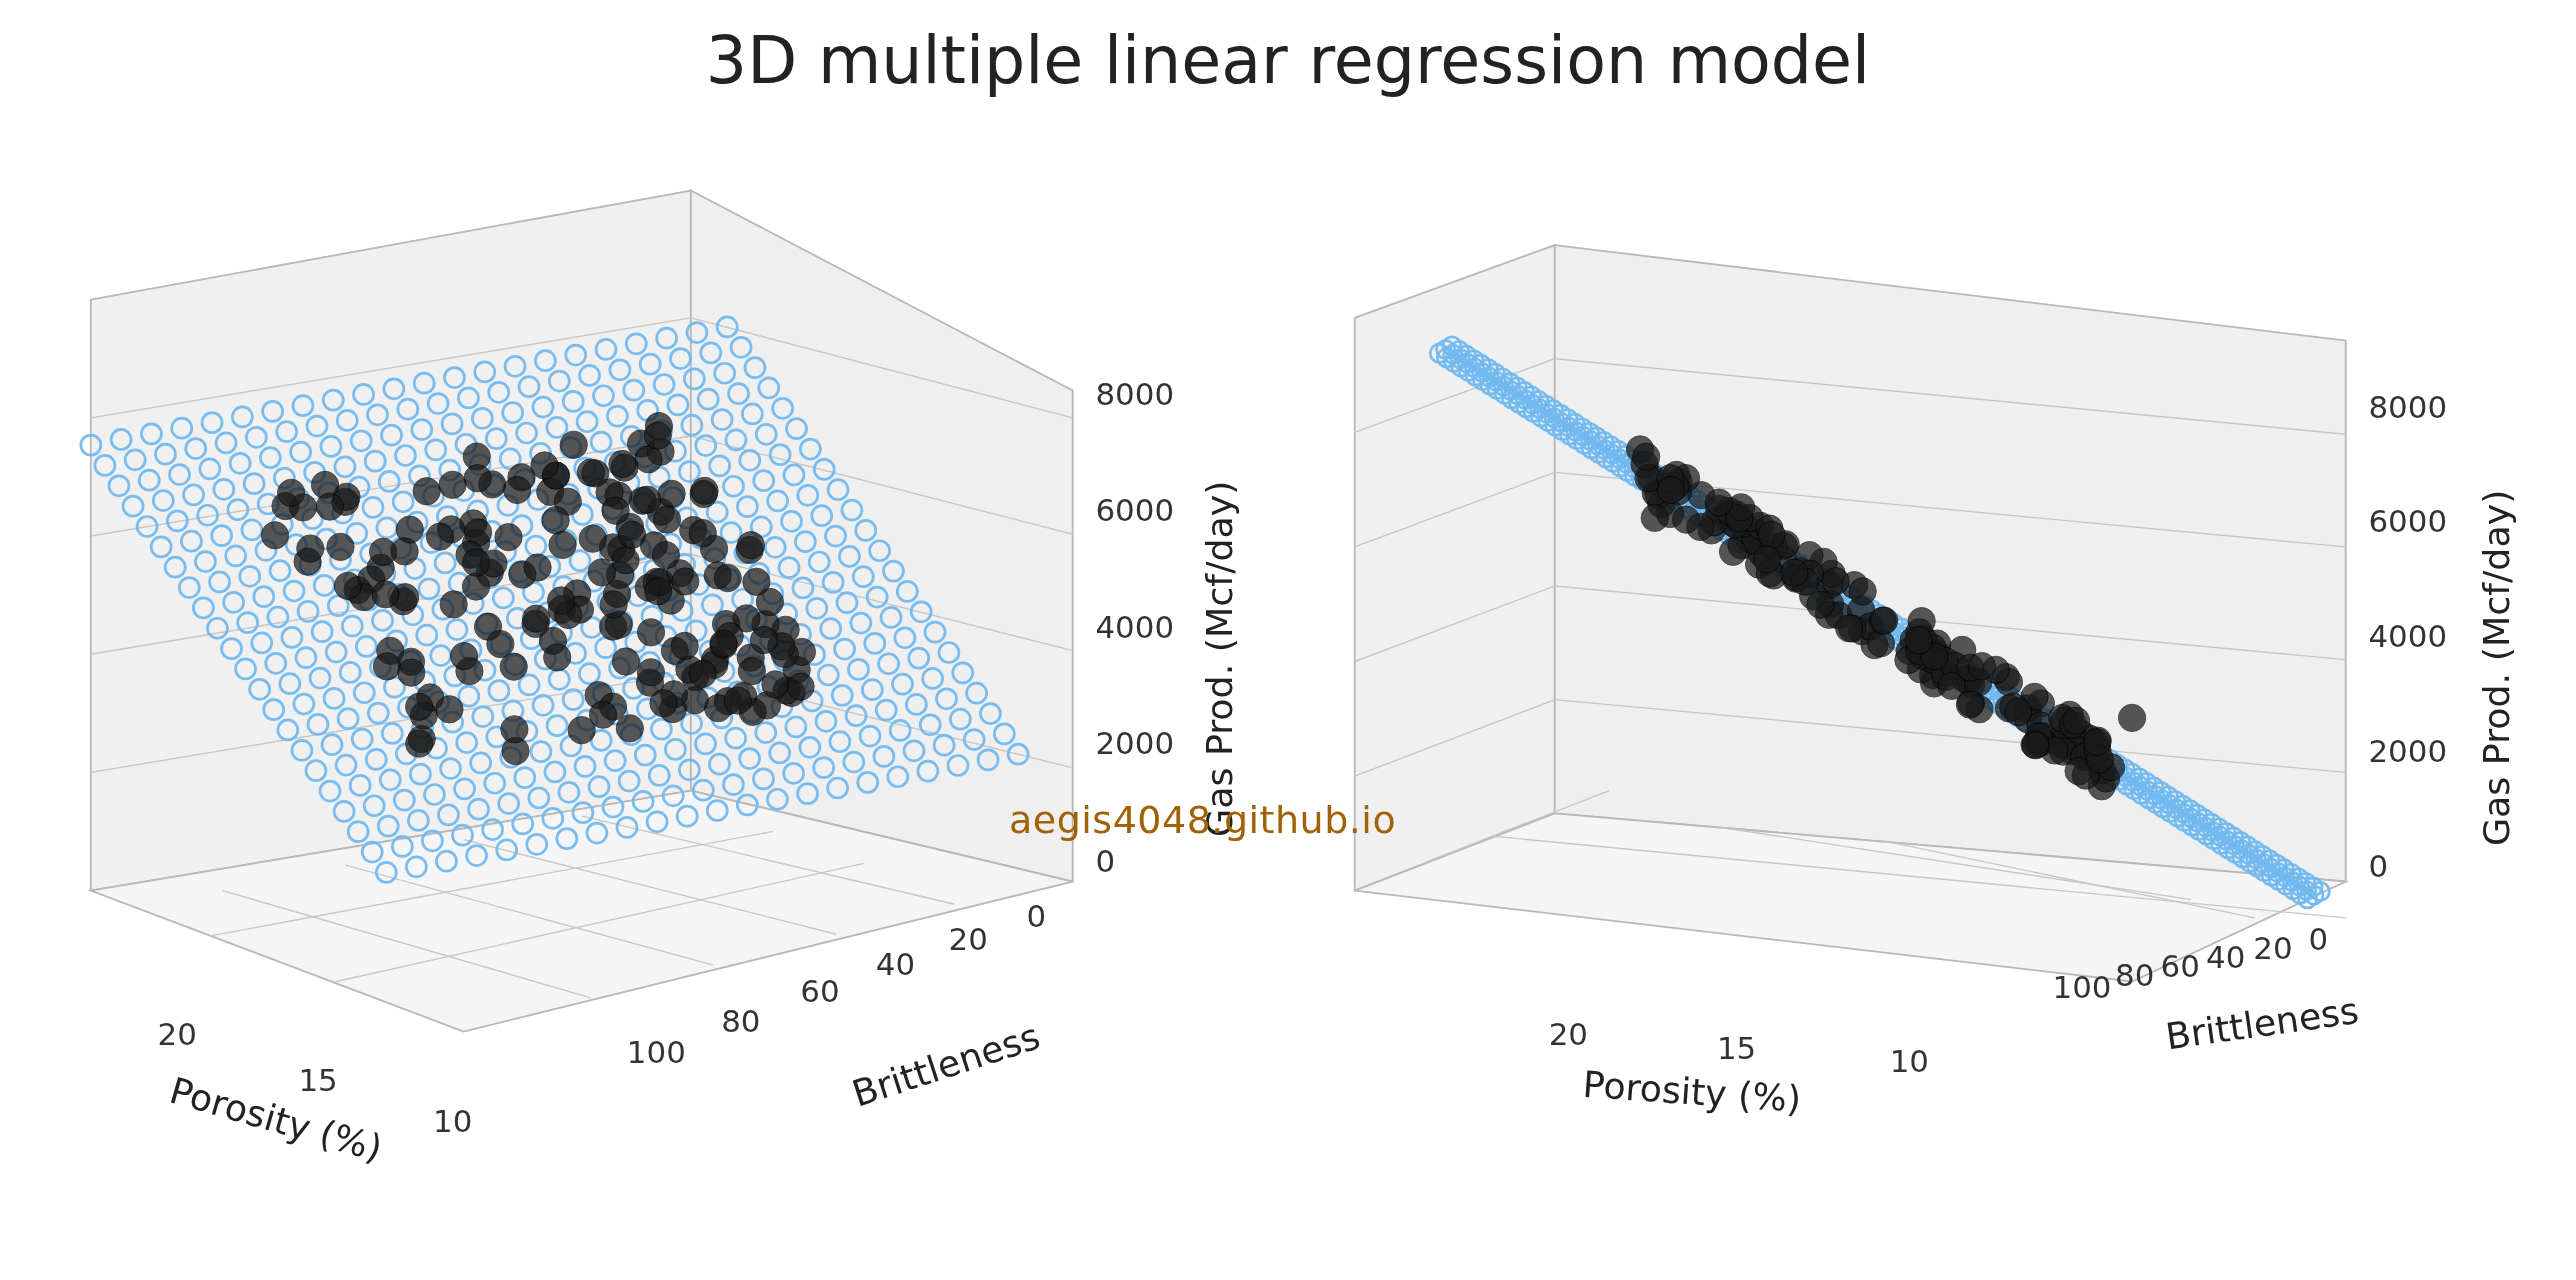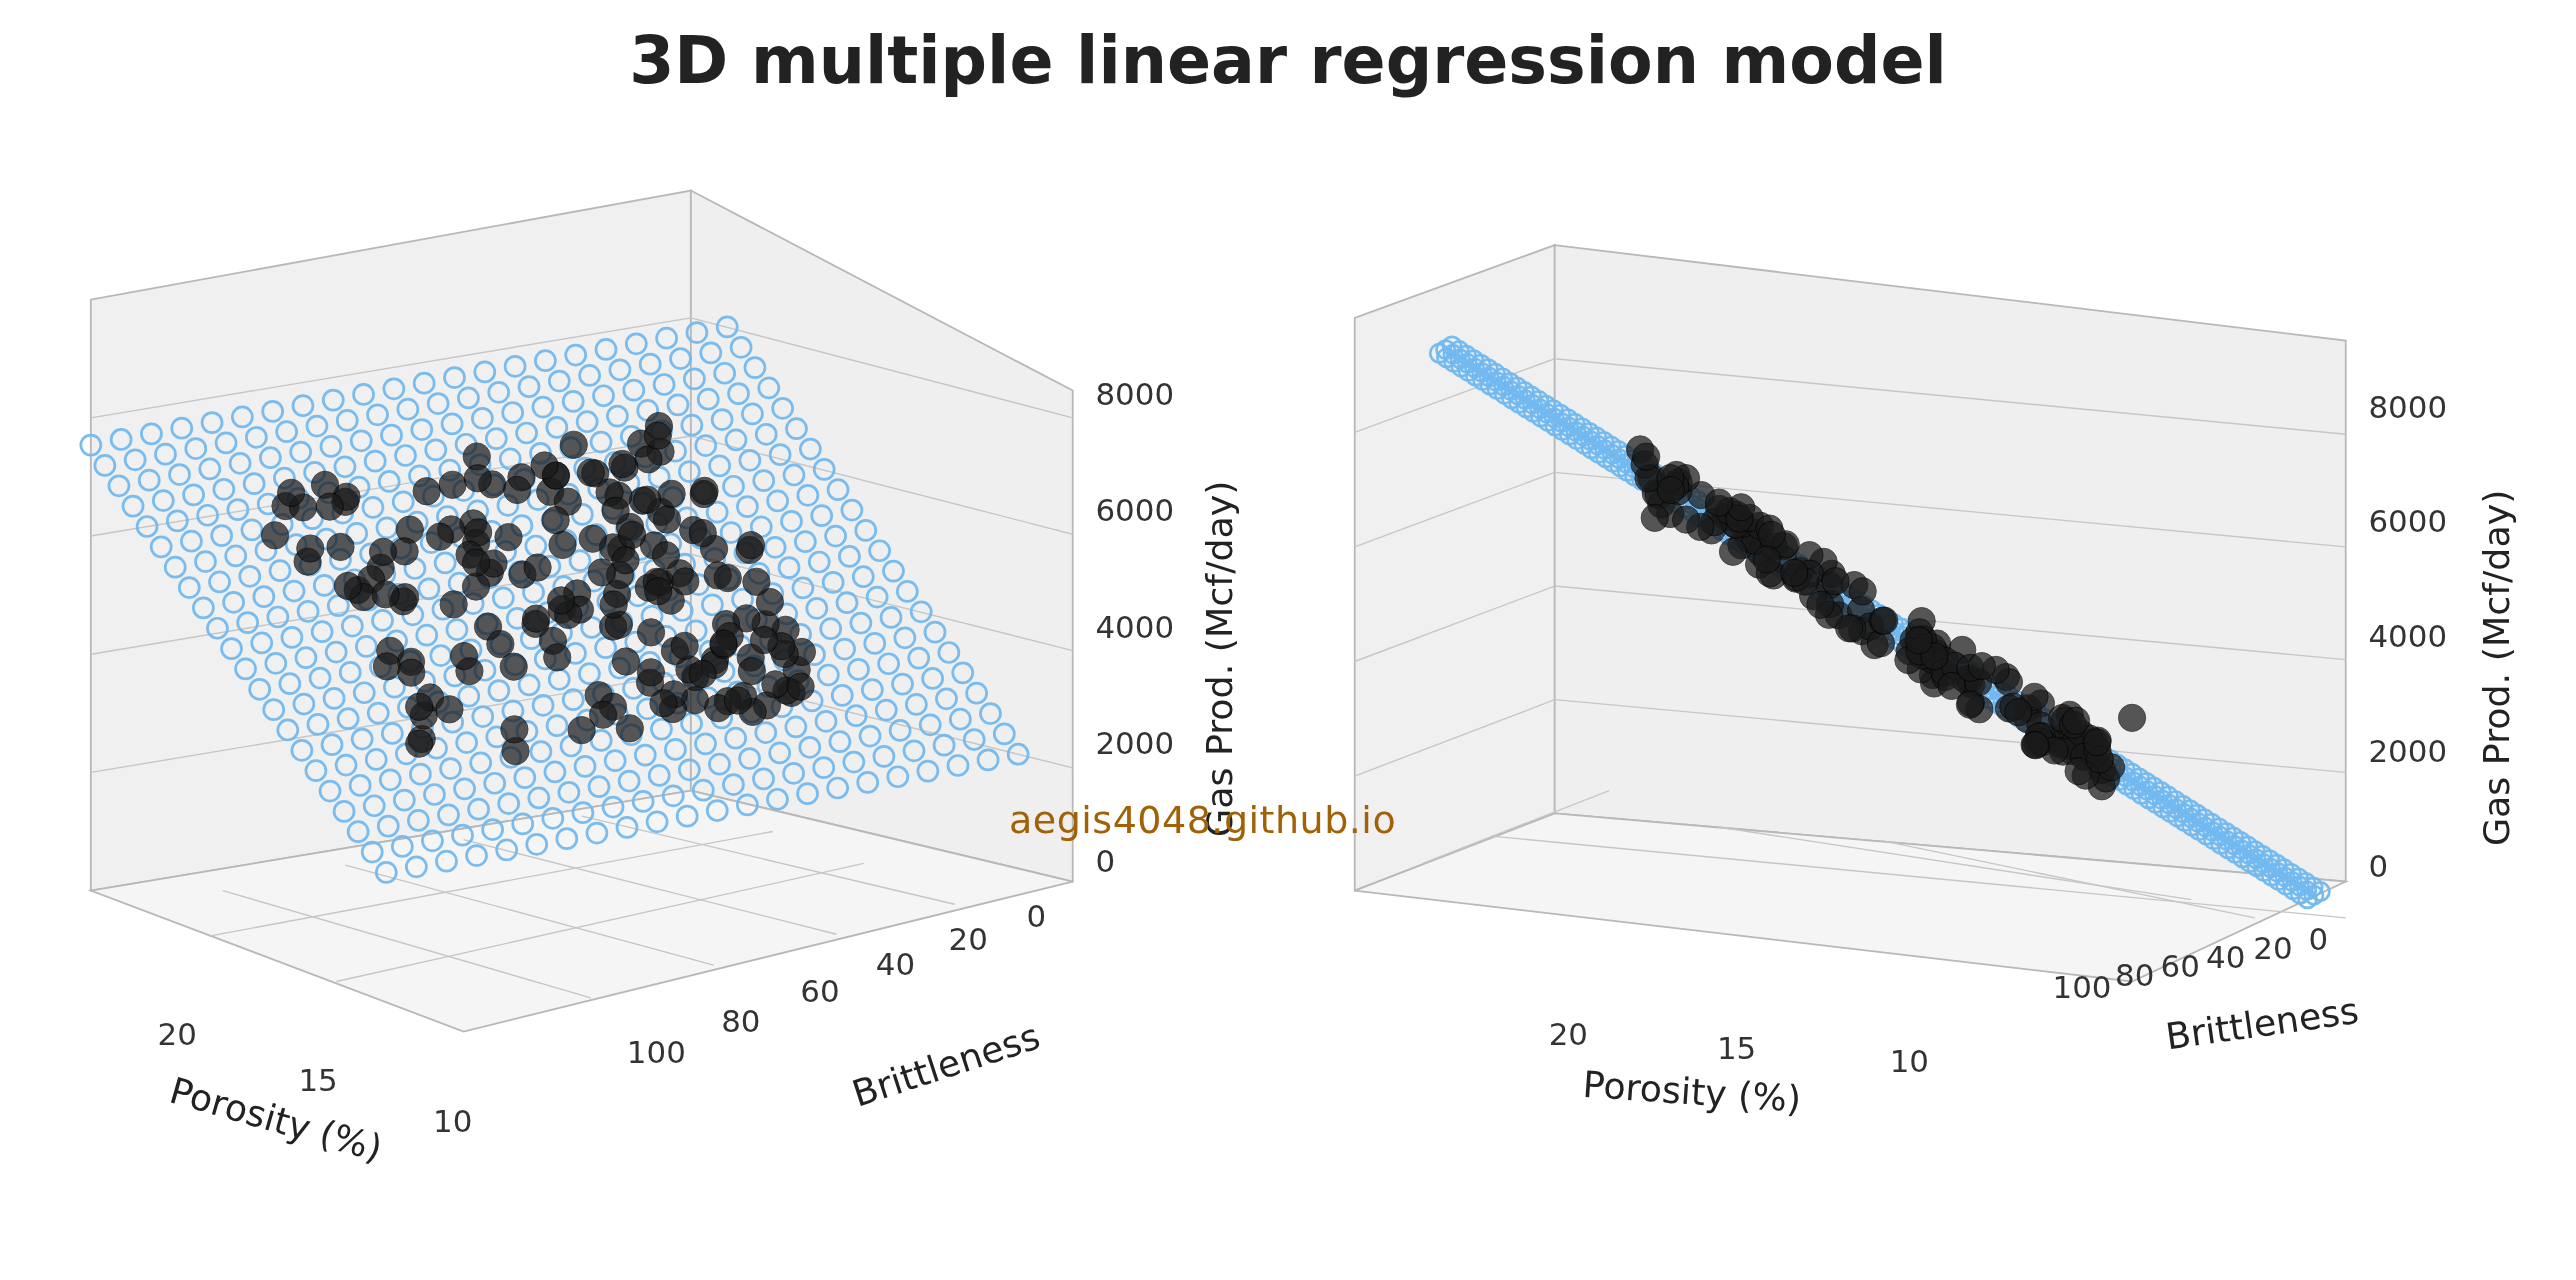--- a/index.html
+++ b/index.html
@@ -1,17 +1,17 @@
 <!DOCTYPE html>
 <html style="font-size:14.5px"><head>
 <meta charset="utf-8">
 <style>
   html,body{margin:0;padding:0;background:#fff;font-family:"DejaVu Sans","Segoe UI",Arial,sans-serif;color:#222}
   .page{width:2576px;height:1280px;position:relative;box-sizing:border-box}
-  .title{position:absolute;top:23px;left:0;right:0;text-align:center;font-size:65px;font-weight:700}
+  .title{position:absolute;top:23px;left:0;right:0;text-align:center;font-size:65px;font-weight:400}
   .watermark{position:absolute;top:798px;left:1009px;font-size:38px;color:#a16207;letter-spacing:0.5px;z-index:50}
   .plot-wrap{position:absolute;top:136px}
   .left{left:27px}
   .right{left:1309px}
   svg{display:block}
 </style>
 </head>
 <body>
 
 <div class="page">

